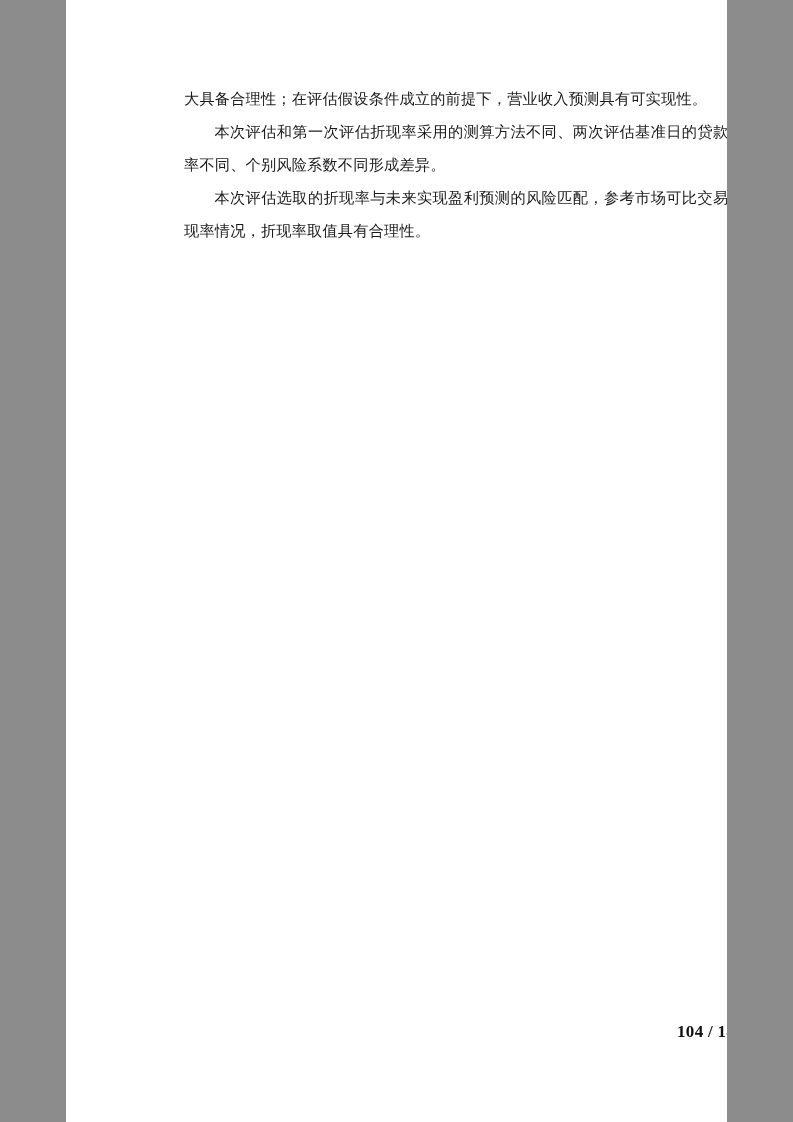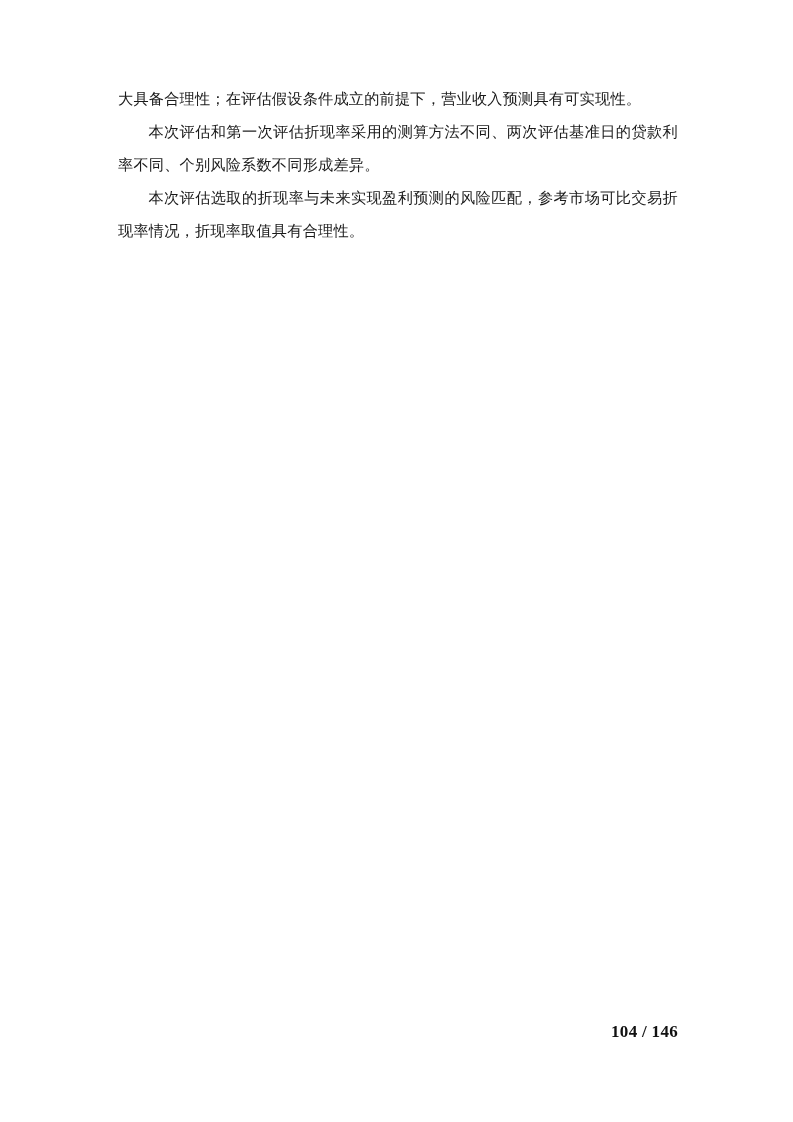--- a/index.html
+++ b/index.html
@@ -2,21 +2,21 @@
 <html><head>
 <meta charset="utf-8">
 <style>
   html, body {
     margin: 0;
     padding: 0;
     background: #8c8c8c;
   }
   .page {
     position: relative;
-    width: 793px;
+    width: 661px;
     height: 1122px;
     background: #ffffff;
     margin: 0 auto;
     box-sizing: border-box;
     overflow: hidden;
   }
   .content {
     position: absolute;
     left: 118px;
     top: 82px;

